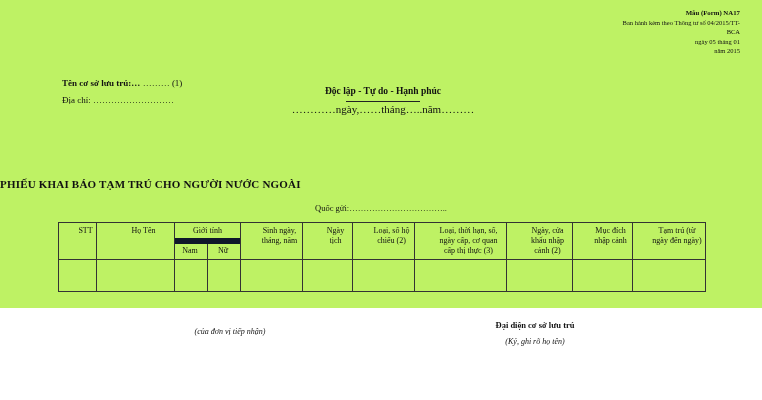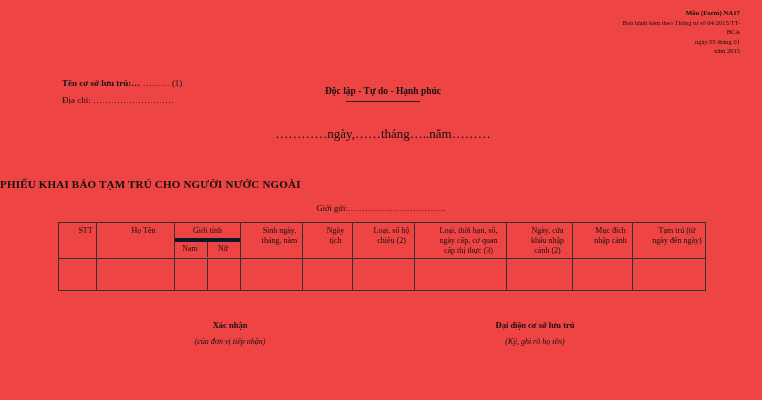--- a/index.html
+++ b/index.html
@@ -10,22 +10,22 @@
     width: 762px;
     height: 400px;
     background: #ffffff;
     font-family: "Liberation Serif", serif;
     color: #1a1a1a;
     overflow: hidden;
   }
   .page {
     position: relative;
     width: 762px;
-    height: 400px;
-    background: #ef4444;
+    height: 308px;
+    background: #bef264;
   }
 
   
   .form-code {
     position: absolute;
     top: 8px;
     right: 22px;
     width: 230px;
     text-align: right;
     font-size: 6.5px;
@@ -72,22 +72,22 @@
     font-weight: bold;
     margin-top: 9px;
   }
   .hdr-center .rule {
     width: 74px;
     height: 0;
     border-top: 1px solid #222;
     margin: 5px auto 0 auto;
   }
   .hdr-center .dateline {
-    font-size: 13px;
-    margin-top: 24px;
+    font-size: 11px;
+    margin-top: 1px;
     font-style: normal;
   }
 
   
   .doc-title {
     position: absolute;
     left: 0;
     top: 178px;
     width: 762px;
     font-size: 11px;
@@ -139,21 +139,21 @@
   .col-tamtru  { width: 73px; }
   .row-empty td {
     height: 26px;
   }
   .gt-cell {
     padding: 0 !important;
     vertical-align: top;
   }
   .gt-title {
     padding: 3px 0 2px 0;
-    border-bottom: 4px solid #0f172a;
+    border-bottom: 6px solid #0f172a;
     font-family: Liberation Serif, serif;
   }
   .gt-split {
     display: flex;
   }
   .gt-split > div {
     flex: 1 1 50%;
     padding: 2px 2px 3px 0;
   }
   .gt-split > div:first-child {
@@ -221,21 +221,21 @@
     </div>
   </div>
 
   <div class="hdr-center">
     <div class="motto">Độc lập - Tự do - Hạnh phúc</div>
     <div class="rule"></div>
     <div class="dateline">…………ngày,……tháng…..năm………</div>
   </div>
 
   <div class="doc-title">PHIẾU KHAI BÁO TẠM TRÚ CHO NGƯỜI NƯỚC NGOÀI</div>
-  <div class="kinh-gui">Giới gửi:……………………………..</div>
+  <div class="kinh-gui">Quốc gửi:……………………………..</div>
 
   <div class="tbl-wrap">
     <table class="form-table">
       <colgroup>
         <col class="col-stt">
           <col class="col-hoten">
           <col class="col-gt">
           <col class="col-ngaysinh">
         <col class="col-quoctich">
           <col class="col-loaiso">
@@ -278,21 +278,20 @@
           <td></td>
           <td></td>
           <td></td>
           <td></td>
         </tr>
       </tbody>
     </table>
   </div>
 
   <div class="sig sig-left">
-    <div class="sig-title">Xác nhận</div>
     <div class="sig-note">(của đơn vị tiếp nhận)</div>
   </div>
   <div class="sig sig-right">
     <div class="sig-title">Đại diện cơ sở lưu trú</div>
     <div class="sig-note">(Ký, ghi rõ họ tên)</div>
   </div>
 
   <div class="watermark"></div>
 
 </div>

